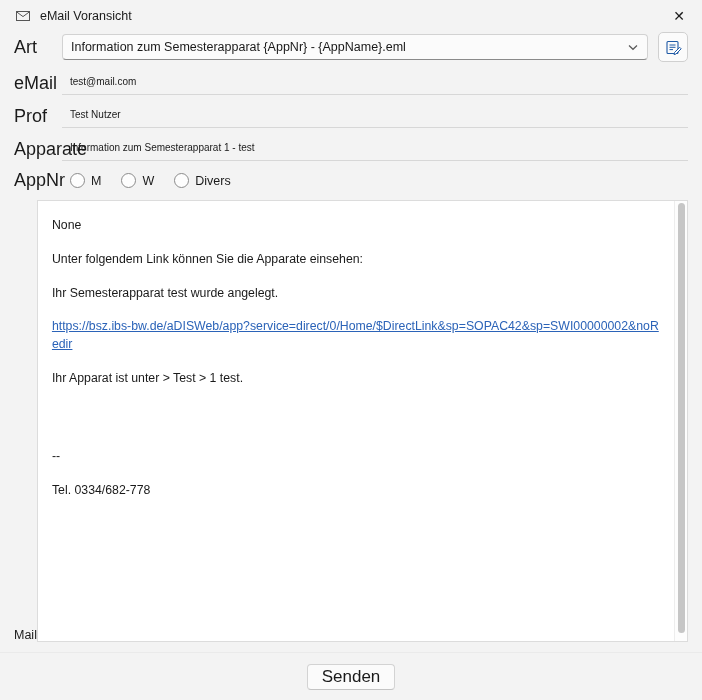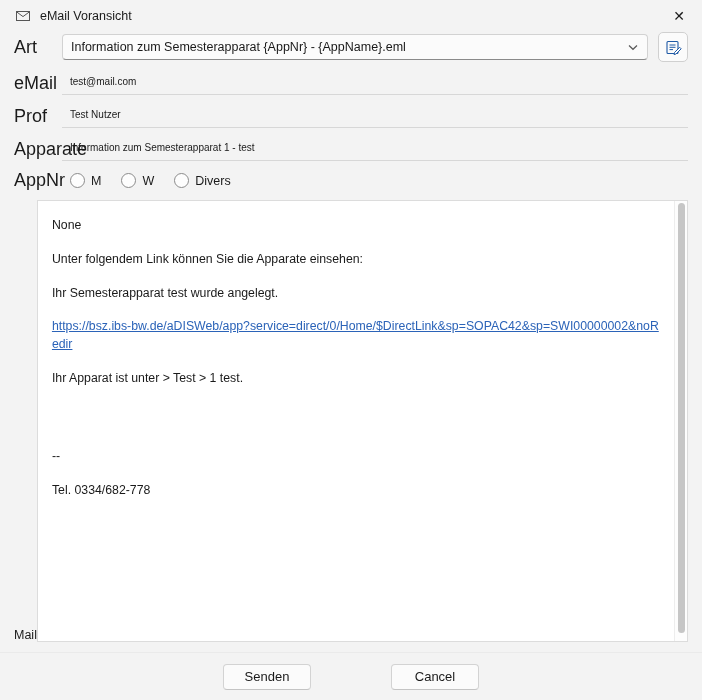--- a/index.html
+++ b/index.html
@@ -210,21 +210,21 @@
     background: #f3f3f3;
     border-top: 1px solid #eaeaea;
   }
   .btn {
     width: 88px;
     height: 26px;
     border: 1px solid #d3d3d3;
     border-bottom-color: #c4c4c4;
     border-radius: 4px;
     background: #fbfbfb;
-    font-size: 13px;
+    font-size: 17px;
     font-family: "Liberation Sans", sans-serif;
     color: #1a1a1a;
     display: flex;
     align-items: center;
     justify-content: center;
   }
 </style>
 </head>
 <body>
 
@@ -321,16 +321,15 @@
         <div class="scrollbar">
           <div class="thumb"></div>
         </div>
       </div>
     </div>
 
   </div>
 
   <div class="footer">
     <button class="btn">Senden</button>
-    <button class="btn">Cancel</button>
   </div>
 
 </div>
 
 </body></html>

